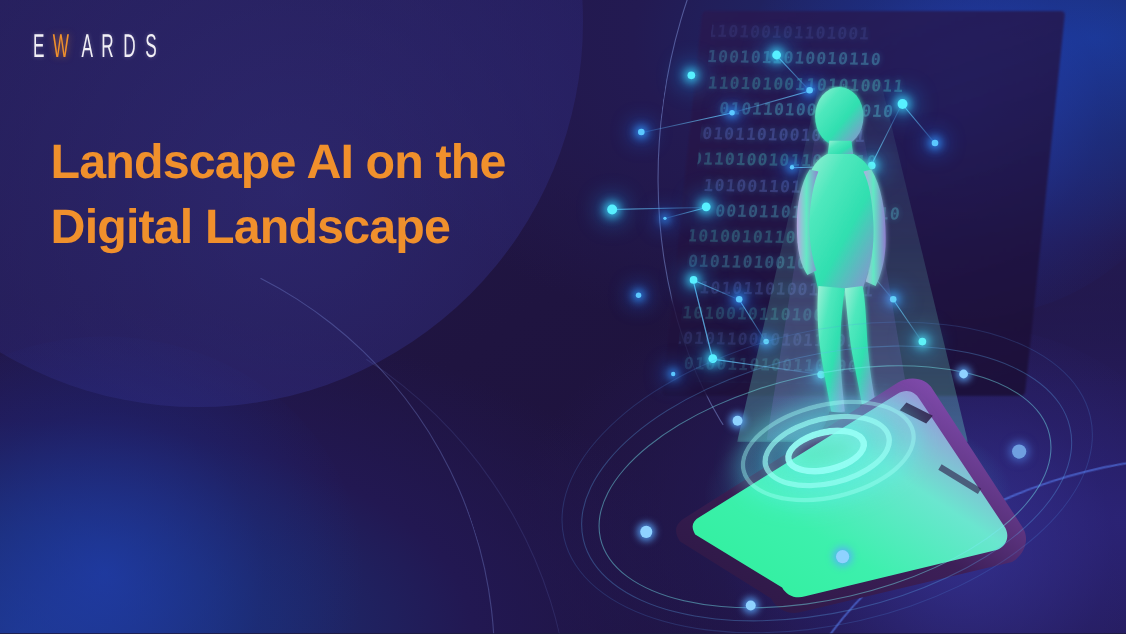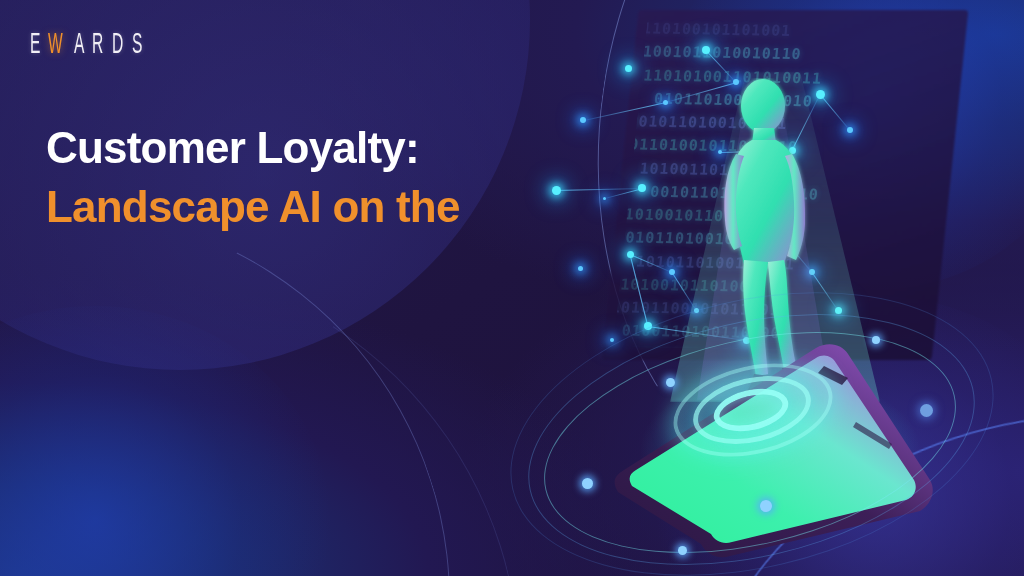--- a/index.html
+++ b/index.html
@@ -231,22 +231,22 @@
   <div class="logo">
     <span>E</span>
     <span class="accent">W</span>
     <span>A</span>
     <span>R</span>
     <span>D</span>
     <span>S</span>
   </div>
 
   <div class="headline">
-    <div class="line white">Customer Loyalty:</div>
     <div class="line orange">Landscape AI on the</div>
+    <div class="line orange">Digital Landscape</div>
   </div>
 
   <div class="illus">
 
     <div class="slab"></div>
 
     <div class="binary-panel" id="binary-panel">
         <div class="row" style="margin-left: -24px; opacity: 0.45;">10110100101101001</div>
         <div class="row" style="margin-left: -11px; opacity: 0.82;">01001011010010110</div>
         <div class="row" style="margin-left: 2px; opacity: 0.79;">110101001101010011</div>

